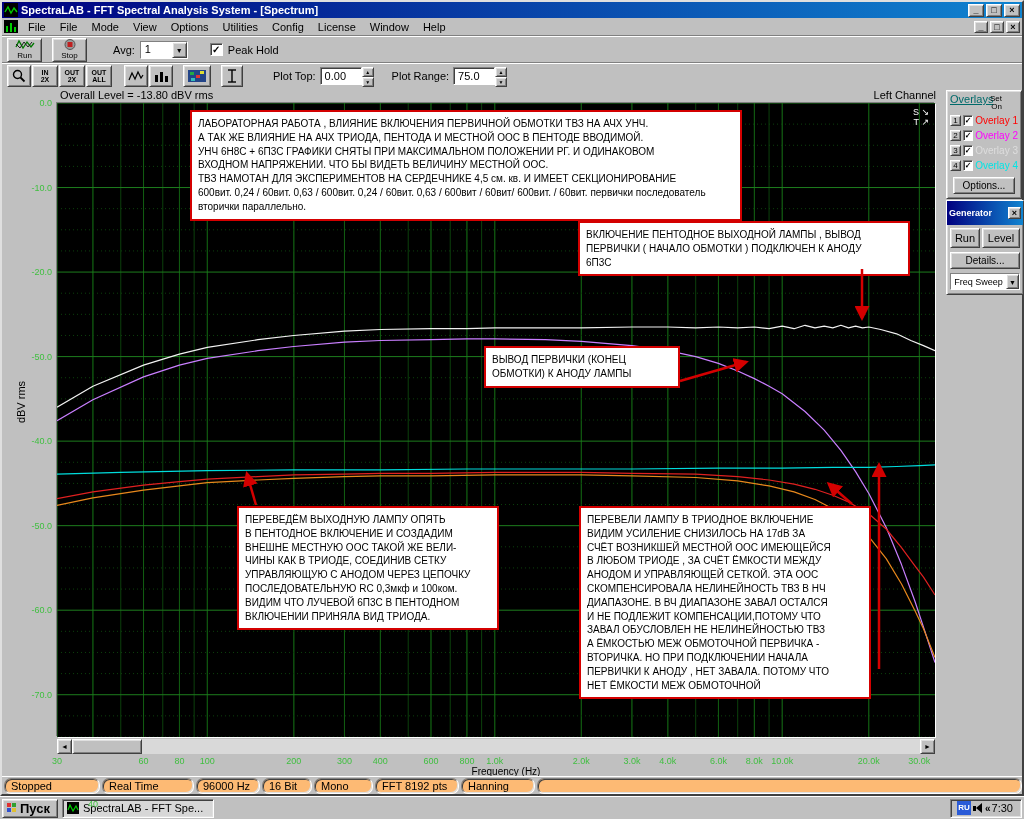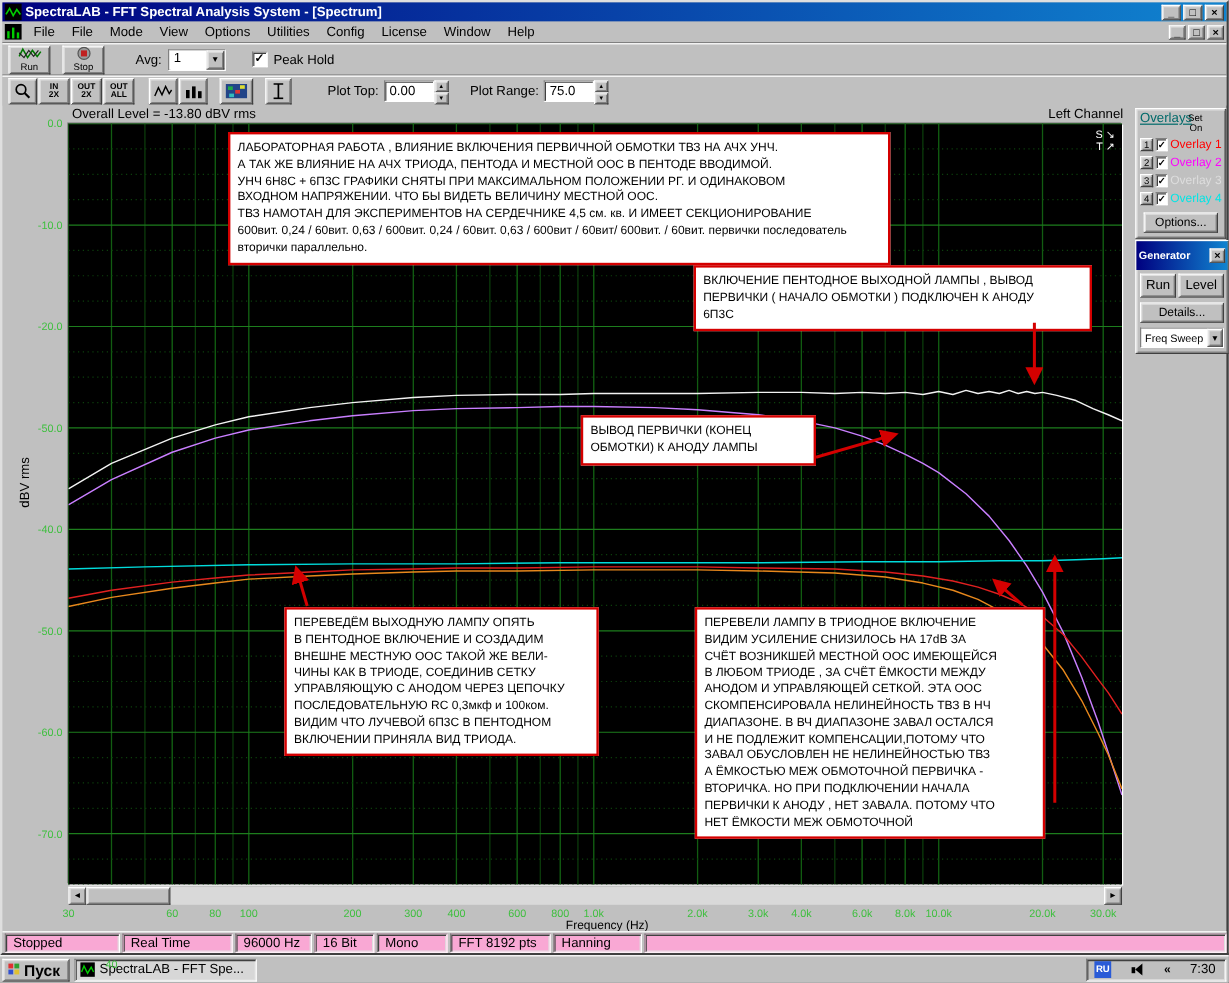--- a/index.html
+++ b/index.html
@@ -51,27 +51,27 @@
   .ovl-lab{font-size:10px;white-space:nowrap;}
   .ovl-options{display:block;width:62px;height:17px;margin:5px auto 2px;font-size:10px;text-align:center;line-height:15px;}
   .gen-panel{left:946px;top:200px;width:78px;}
   .gen-caption{height:24px;display:flex;align-items:center;background:linear-gradient(90deg,#000080,#1084d0);color:#fff;font-size:9px;font-weight:bold;padding:0 2px;}
   .gen-close{margin-left:auto;width:13px;height:12px;font-size:9px;line-height:10px;text-align:center;color:#000;font-weight:bold;}
   .gen-body{padding:3px 3px 4px;}
   .gen-row{display:flex;gap:2px;}
   .gen-btn{height:20px;font-size:11px;text-align:center;line-height:18px;}
   .gen-wide{display:block;width:70px;height:17px;font-size:10px;text-align:center;line-height:15px;margin-top:4px;}
   .statusbar{left:2px;top:776px;width:1020px;height:18px;display:flex;gap:2px;align-items:center;padding-left:2px;background:#c0c0c0;border-top:1px solid #fff;}
-  .status-cell{height:16px;font-size:11px;padding:1px 6px;white-space:nowrap;overflow:hidden;background:#f9a8d4;}
+  .status-cell{height:16px;font-size:11px;padding:1px 6px;white-space:nowrap;overflow:hidden;background:#fdba74;border-radius:7px;}
   .taskbar{left:0;top:796px;width:1024px;height:23px;background:#c0c0c0;border-top:1px solid #ffffff;display:flex;align-items:center;padding:0 2px;gap:4px;}
   .start-btn{width:56px;height:19px;display:flex;align-items:center;gap:3px;padding:0 4px;font-size:13px;font-weight:bold;}
   .flag{width:10px;height:10px;display:grid;grid-template-columns:4px 4px;grid-template-rows:4px 4px;gap:1px;}
   .flag i{display:block;}
   .task-btn{width:152px;height:19px;display:flex;align-items:center;gap:4px;padding:0 4px;font-size:11px;font-weight:bold;background:#d7d7d7;white-space:nowrap;overflow:hidden;}
-  .tray{margin-left:auto;height:19px;display:flex;align-items:center;gap:16px;padding:0 8px 0 6px;font-size:11px;}
+  .tray{margin-left:auto;height:19px;display:flex;align-items:center;gap:1px;padding:0 8px 0 6px;font-size:11px;}
   .ru-badge{width:14px;height:14px;background:#2a5bd7;color:#fff;font-size:8px;font-weight:bold;text-align:center;line-height:14px;}
   .spk{position:relative;width:12px;height:11px;display:inline-block;}
   .spk::before{content:"";position:absolute;left:1px;top:3px;width:3px;height:5px;background:#000;}
   .spk::after{content:"";position:absolute;left:4px;top:0;border-top:5.5px solid transparent;border-bottom:5.5px solid transparent;border-right:6px solid #000;}
   .chev{font-size:10px;font-weight:bold;}
   svg{display:block;}
 </style>
 </head>
 <body>
 

